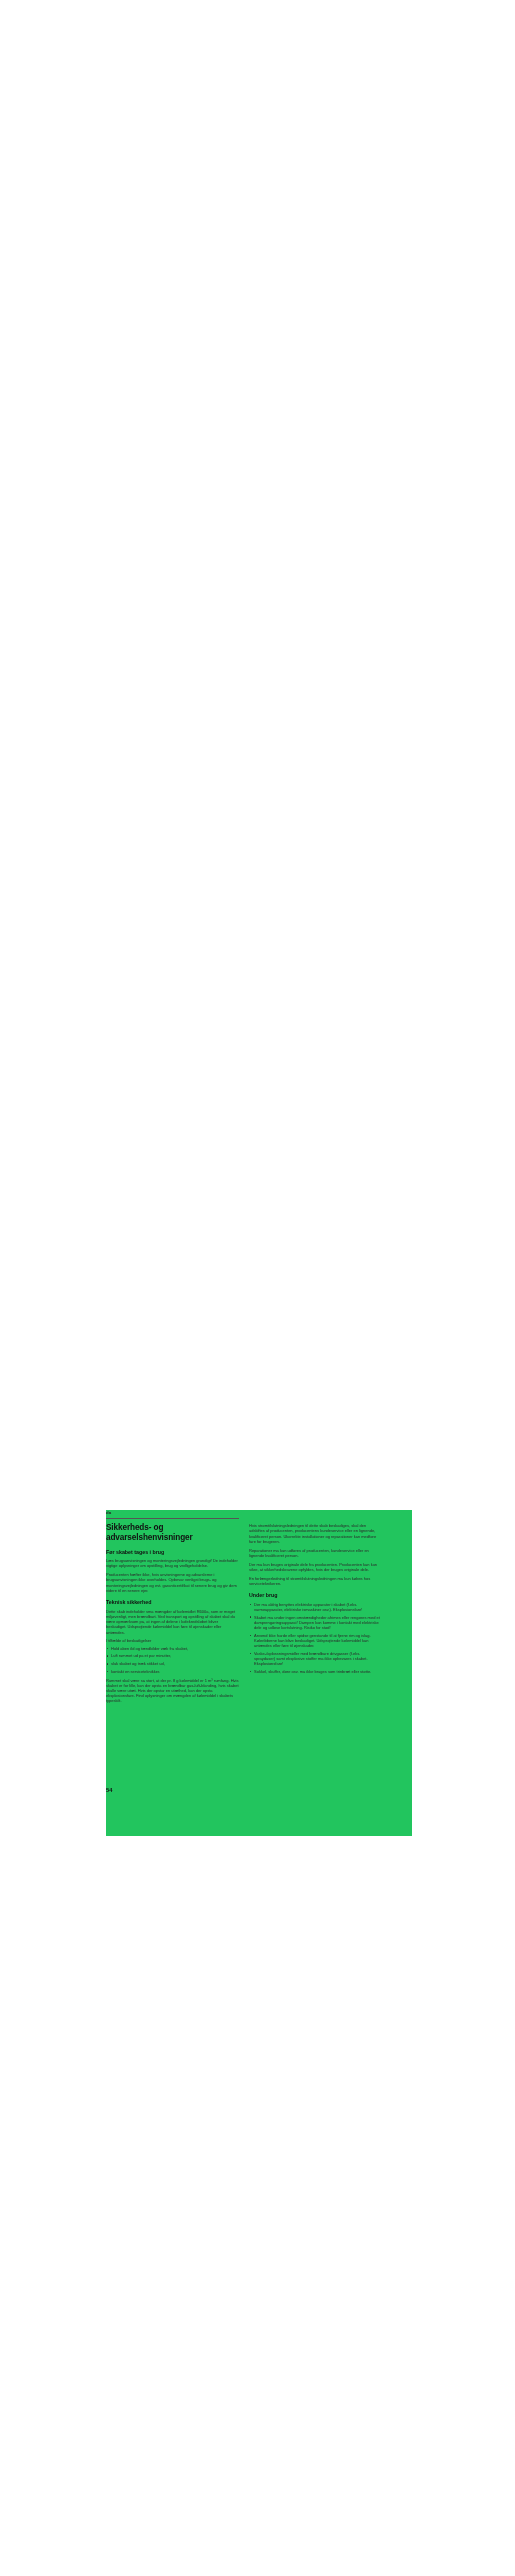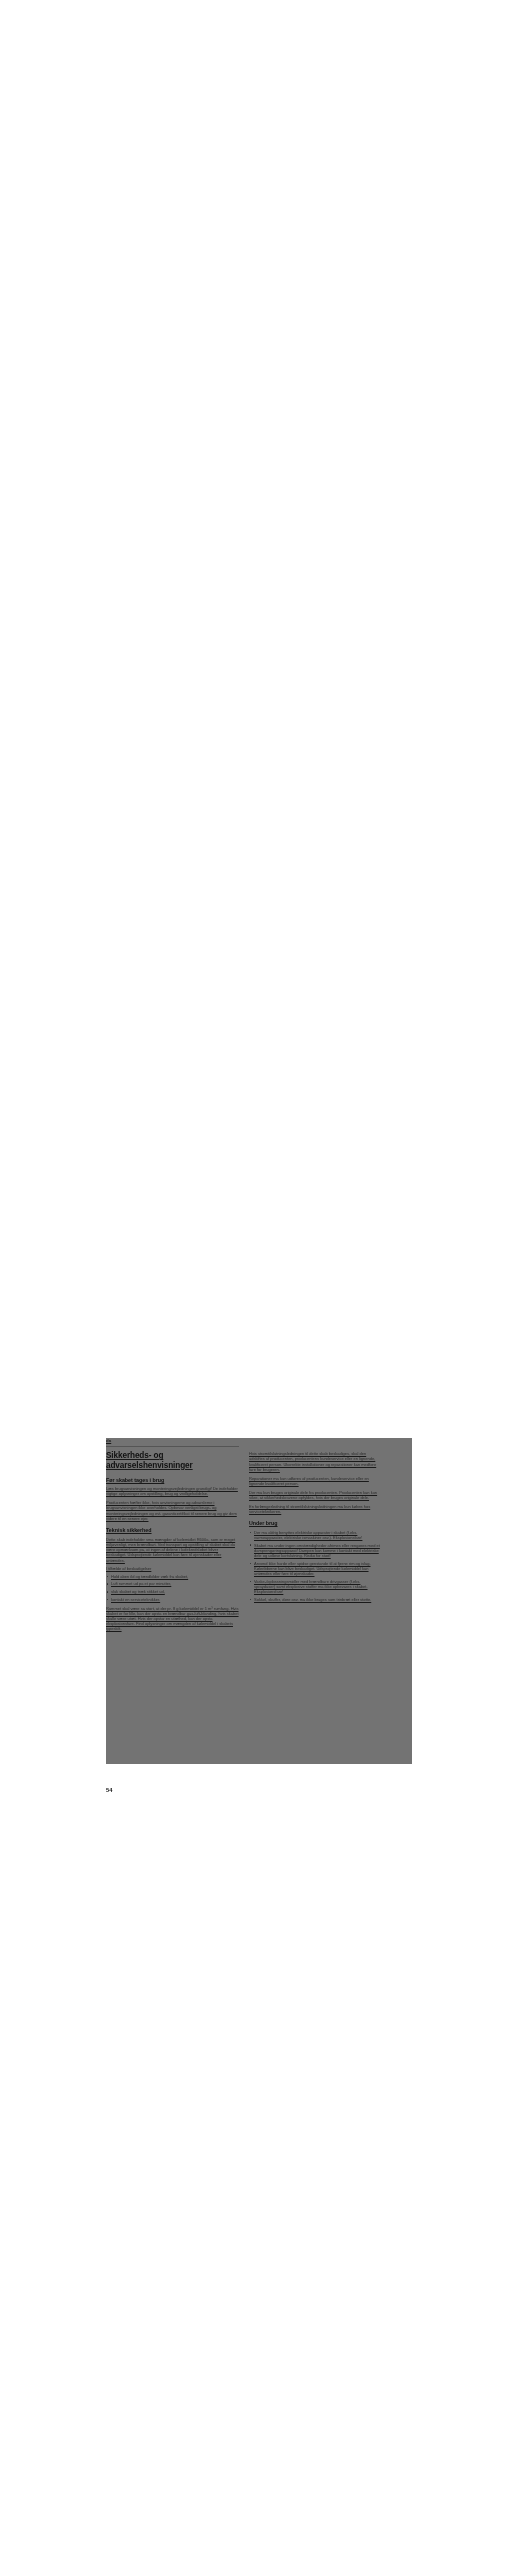--- a/index.html
+++ b/index.html
@@ -19,25 +19,24 @@
     left: 0;
     top: 0;
     width: 515px;
     height: 2576px;
     background: #ffffff;
   }
   
   .doc {
     position: absolute;
     left: 106px;
-    top: 1438px;
+    top: 1510px;
     width: 306px;
     height: 326px;
-    background: #737373;
-    text-decoration: underline;
+    background: #22c55e;
   }
   .lang-tag {
     font-size: 4.3px;
     font-weight: bold;
     color: #222;
     letter-spacing: 0.1px;
     margin: 0 0 2.9px 0;
     line-height: 5px;
   }
   .rule {

